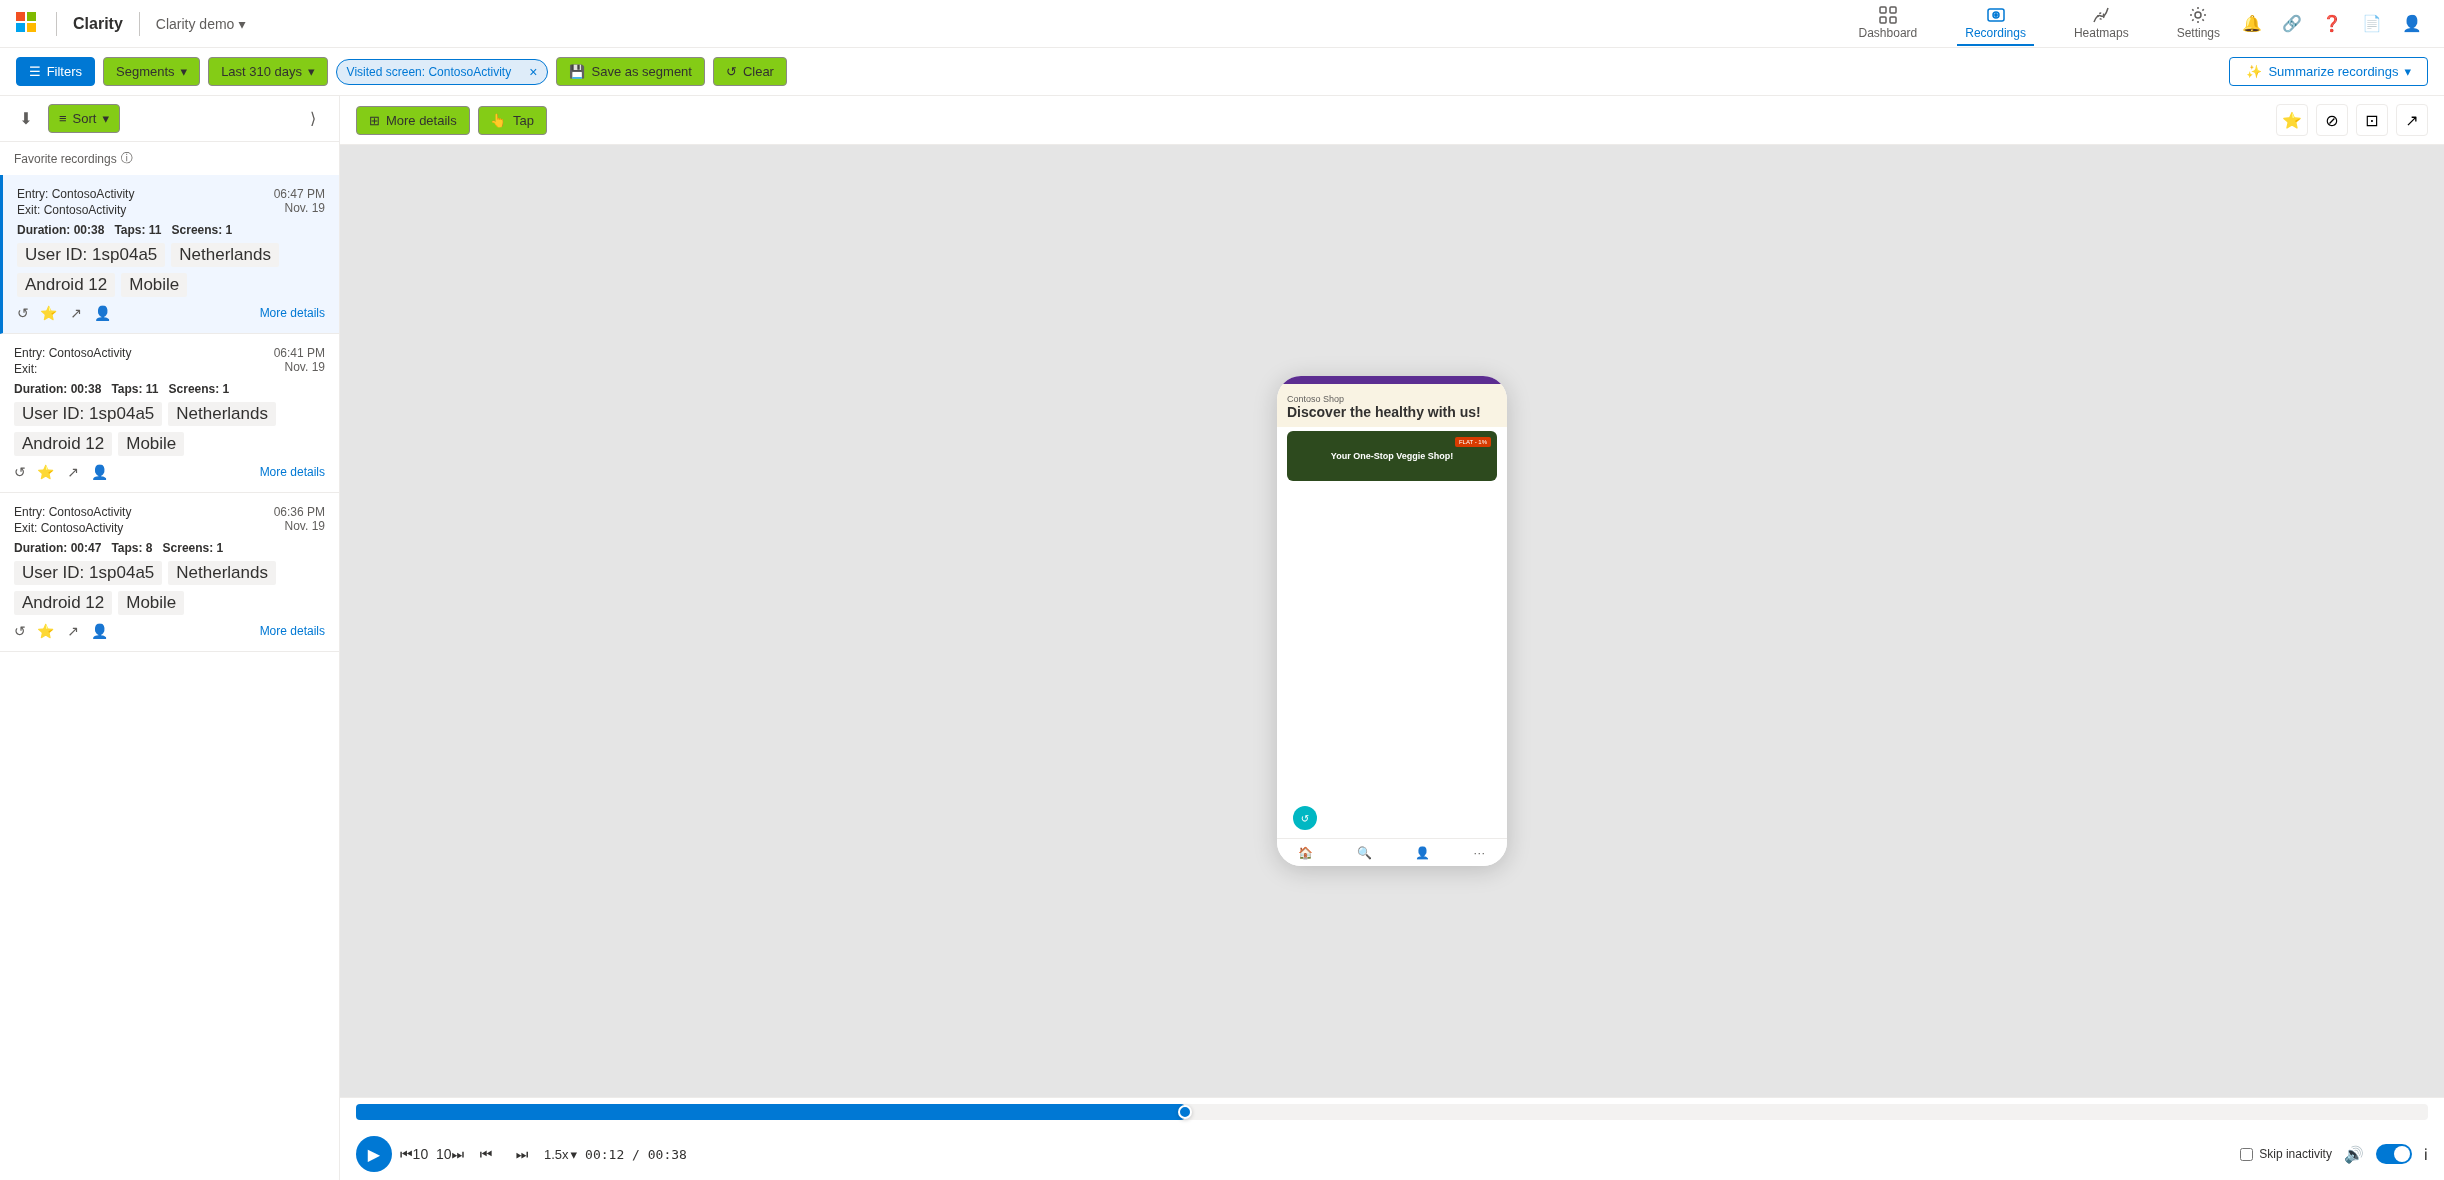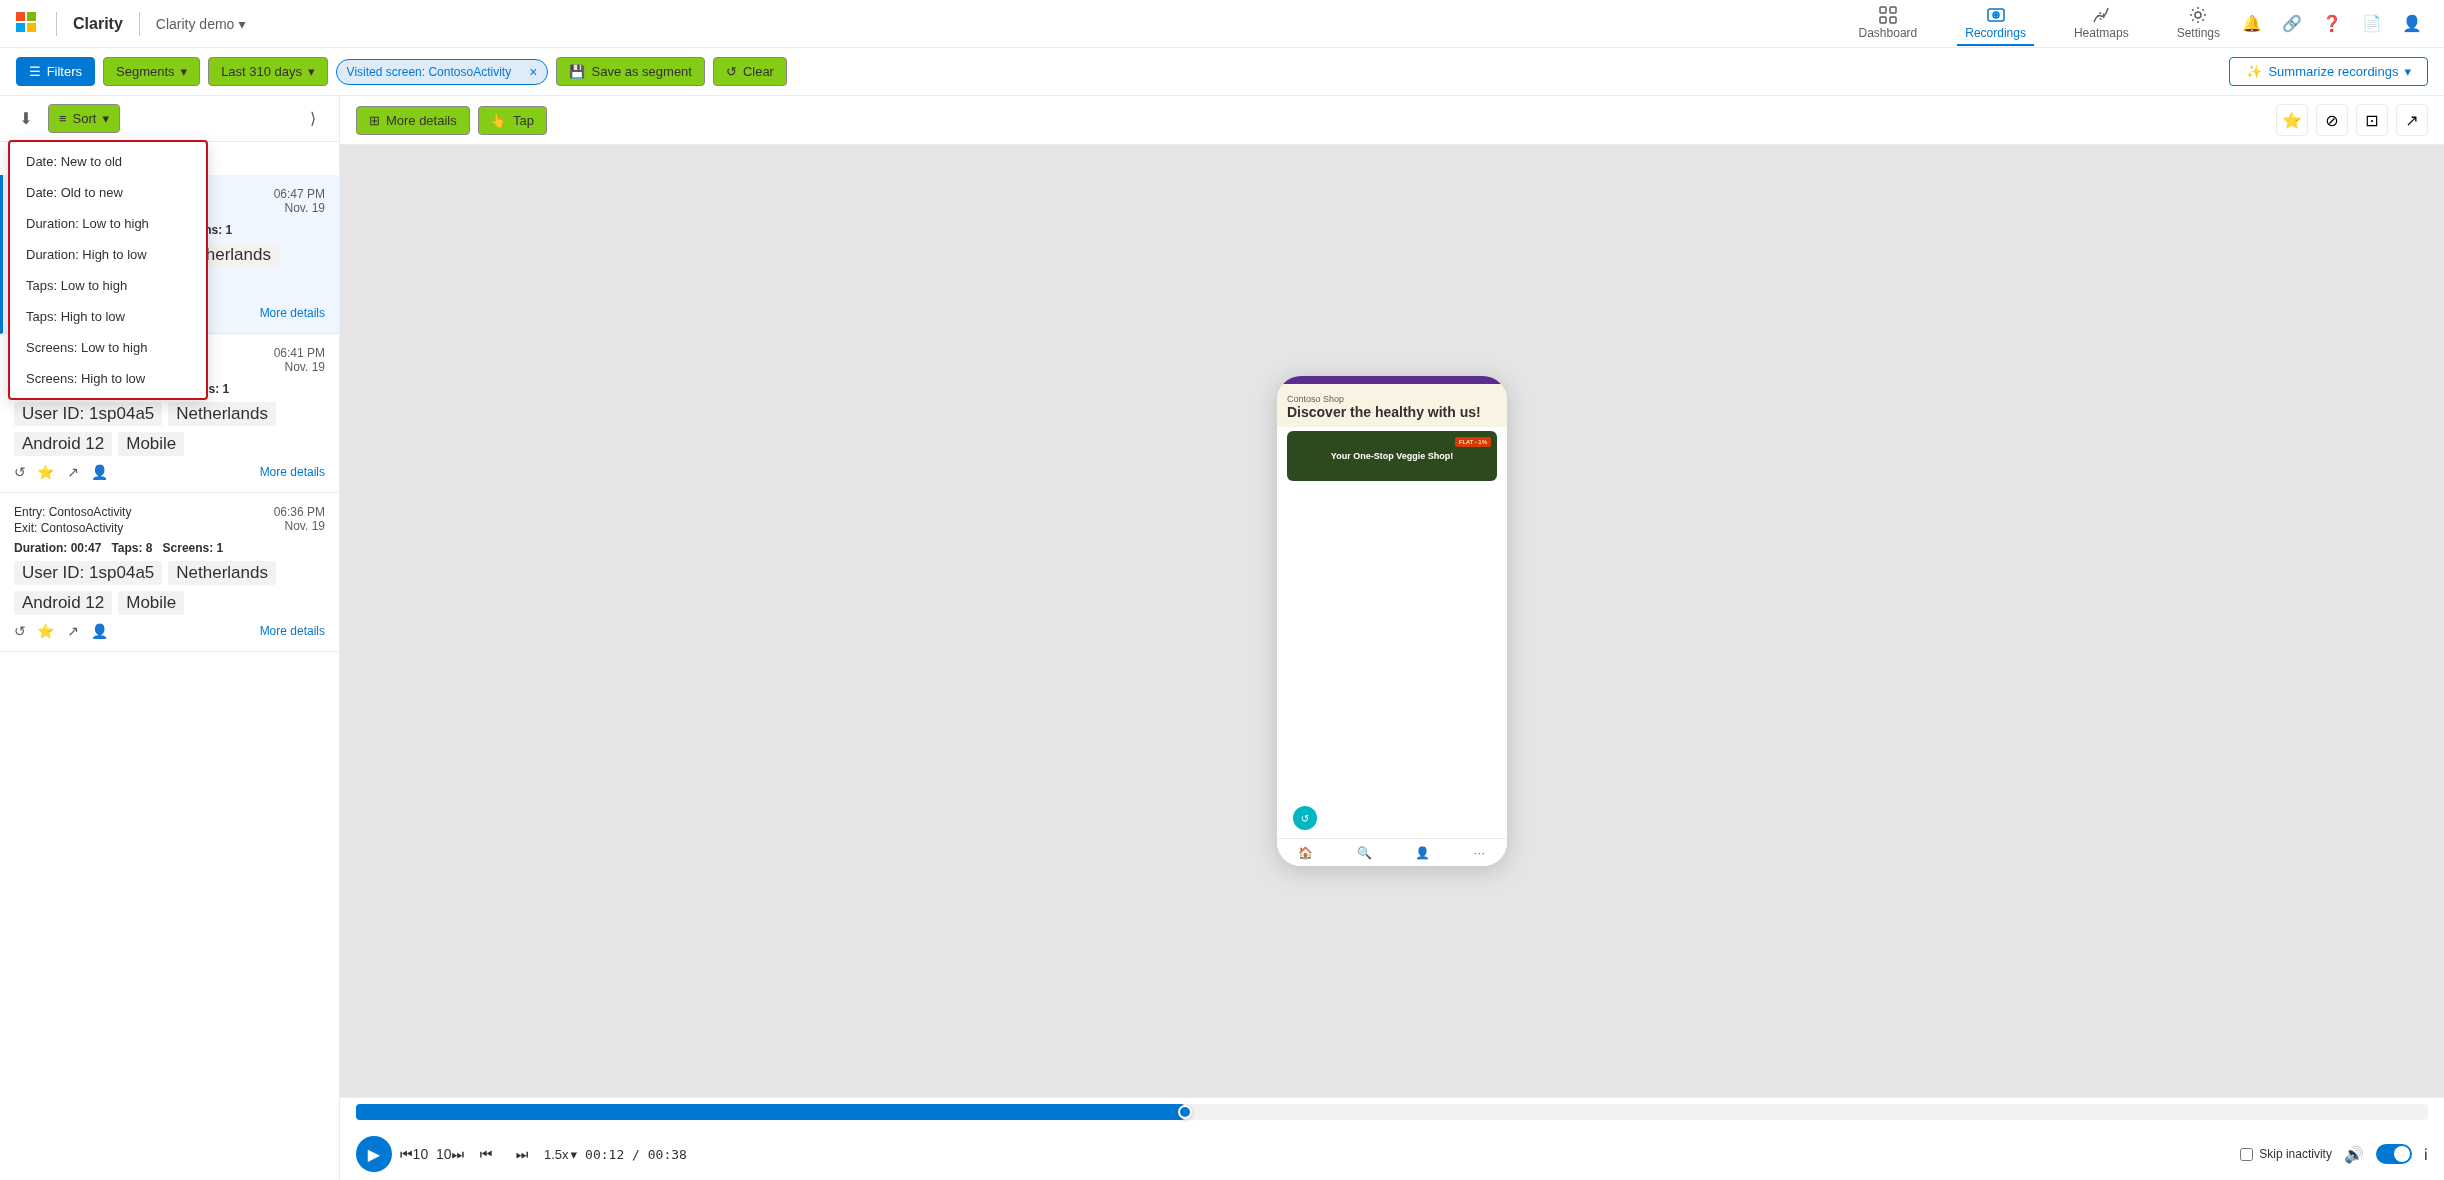--- a/index.html
+++ b/index.html
@@ -225,30 +225,20 @@
     <div class="left-toolbar">
       <button class="download-btn">⬇</button>
       <button class="btn icon-btn">
         <span>≡</span>
         <span>Sort</span>
         <span>▾</span>
       </button>
       <button class="collapse-btn">⟩</button>
     </div>
 
-    <div class="sort-dropdown">
-      <div class="sort-item">Date: New to old</div>
-      <div class="sort-item">Date: Old to new</div>
-      <div class="sort-item">Duration: Low to high</div>
-      <div class="sort-item">Duration: High to low</div>
-      <div class="sort-item">Taps: Low to high</div>
-      <div class="sort-item">Taps: High to low</div>
-      <div class="sort-item">Screens: Low to high</div>
-      <div class="sort-item">Screens: High to low</div>
-    </div>
 
     <div class="section-header">
       <span>Favorite recordings</span>
       <span>ⓘ</span>
     </div>
 
     <div class="recordings-list">
 
       <div class="recording-card selected">
         <div class="card-header">

